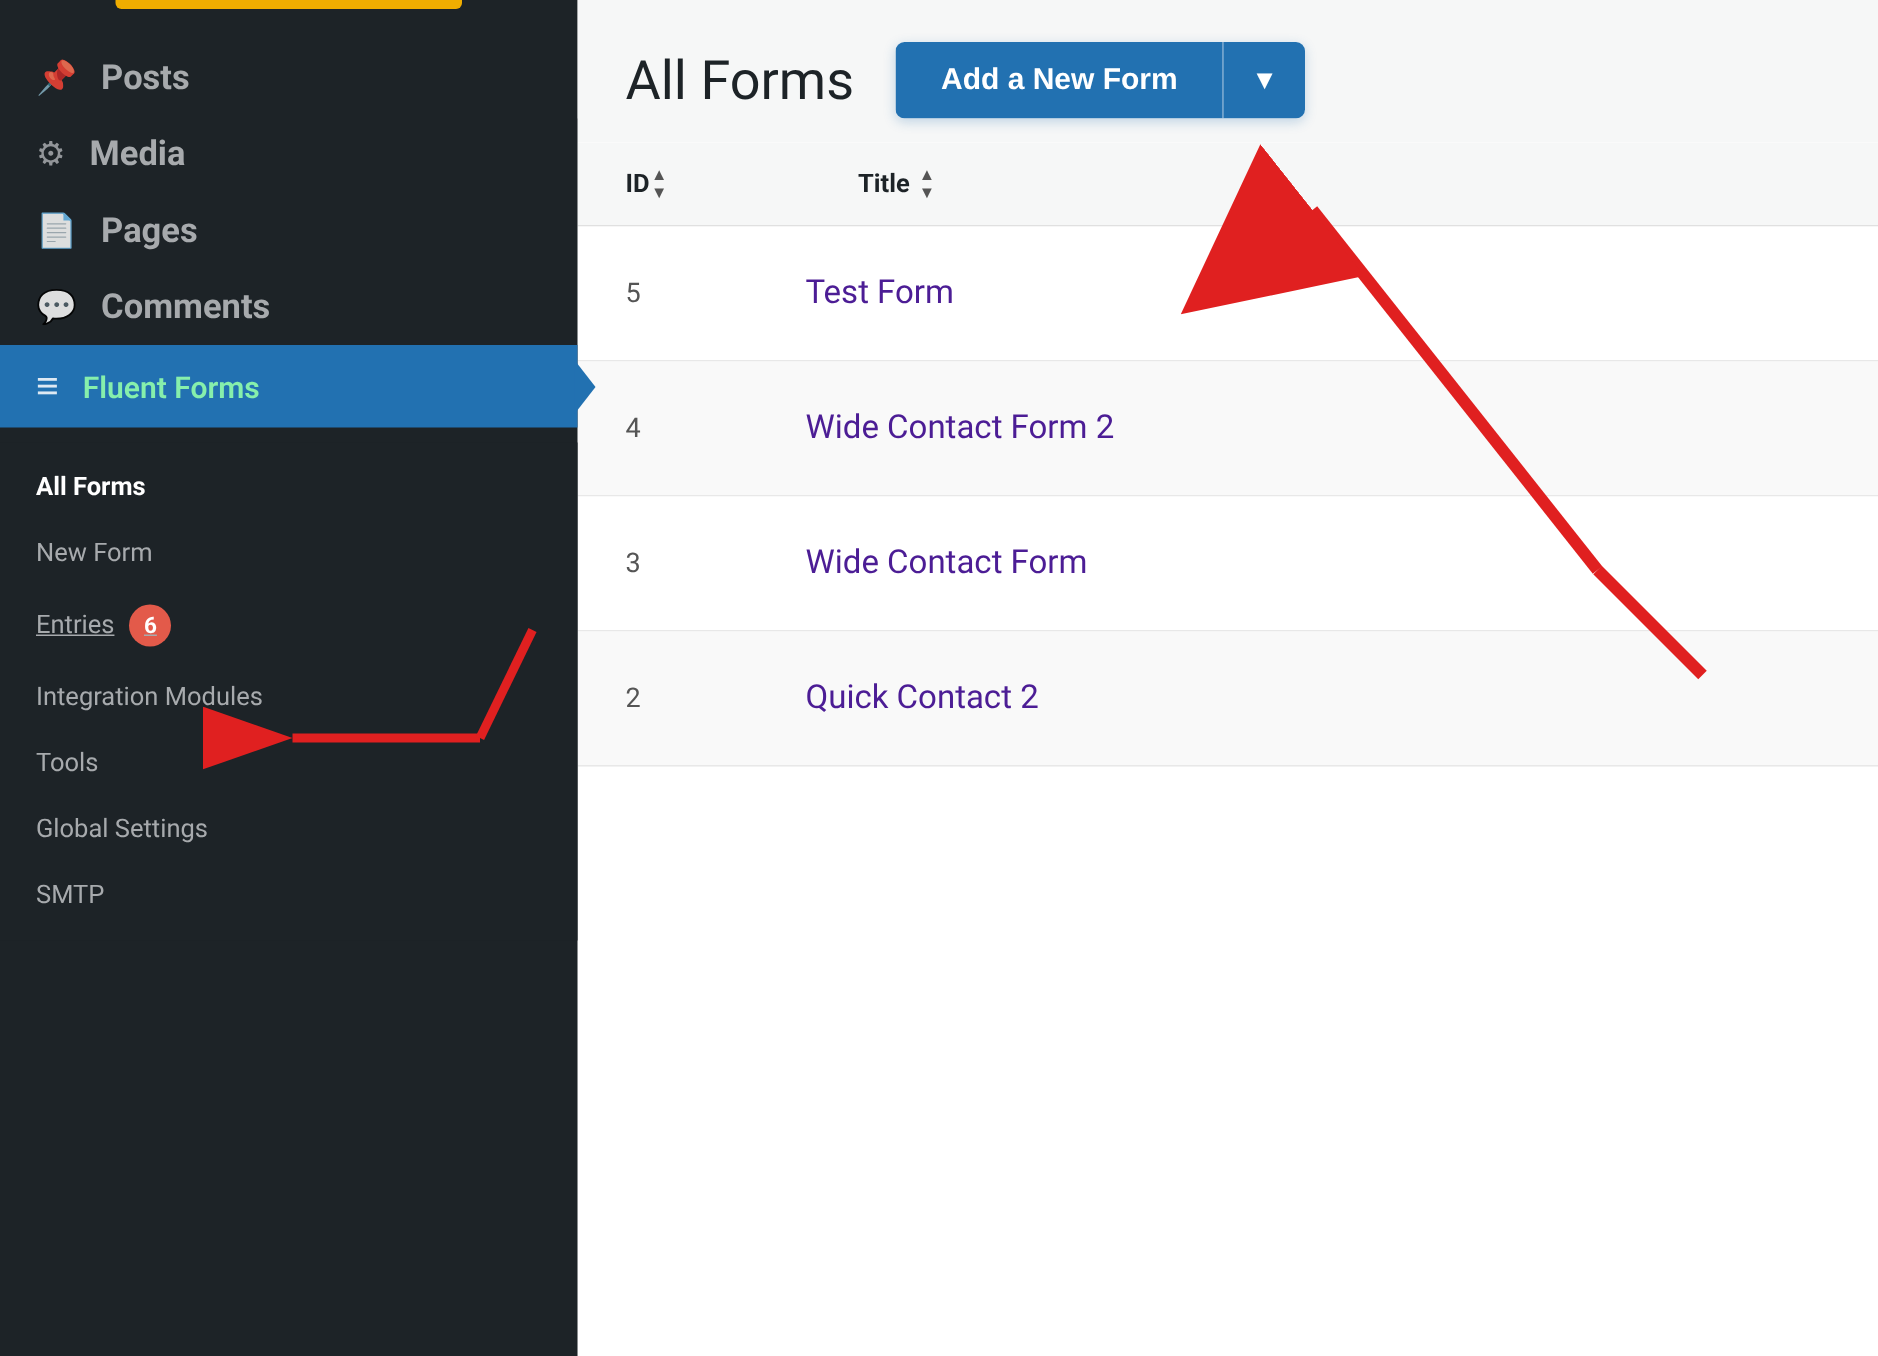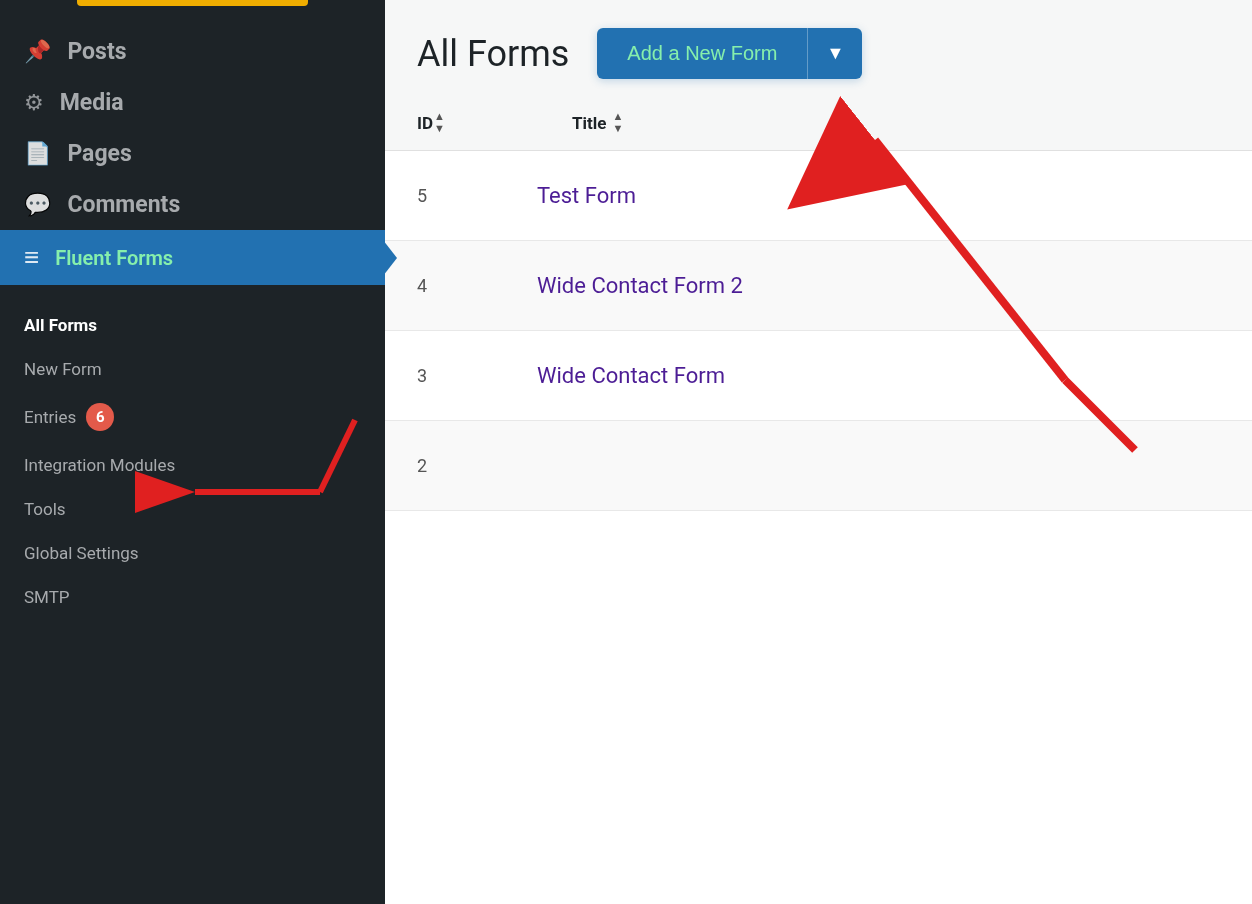--- a/index.html
+++ b/index.html
@@ -90,20 +90,21 @@
 
     .submenu-item.active {
       color: #fff;
       font-weight: 700;
     }
 
     .submenu-item.entries {
       display: flex;
       align-items: center;
       gap: 10px;
+      text-decoration: underline;
     }
 
     .entries-badge {
       background: #e35a4a;
       color: #fff;
       border-radius: 50%;
       width: 28px;
       height: 28px;
       display: flex;
       align-items: center;
@@ -140,25 +141,25 @@
     .add-form-btn-group {
       display: flex;
       align-items: stretch;
       border-radius: 6px;
       overflow: hidden;
       box-shadow: 0 2px 8px rgba(34,113,177,0.25);
     }
 
     .add-form-btn {
       background: #2271b1;
-      color: #86efac;
+      color: #ffffff;
       border: none;
       padding: 14px 30px;
       font-size: 20px;
-      font-weight: 400;
+      font-weight: 700;
       cursor: pointer;
       white-space: nowrap;
     }
 
     .add-form-btn-dropdown {
       background: #2271b1;
       color: #fff;
       border: none;
       border-left: 1px solid rgba(255,255,255,0.3);
       padding: 14px 18px;
@@ -358,20 +359,21 @@
       <div class="cell-title">Wide Contact Form 2</div>
     </div>
 
     <div class="table-row">
       <div class="cell-id">3</div>
       <div class="cell-title">Wide Contact Form</div>
     </div>
 
     <div class="table-row">
       <div class="cell-id">2</div>
+      <div class="cell-title">Quick Contact 2</div>
     </div>
   </div>
 
   <svg class="page-arrow-overlay" viewBox="0 0 867 904">
     <defs>
       <marker id="arrowhead-up" markerWidth="14" markerHeight="14" refX="7" refY="14" orient="auto">
         <polygon points="0 14, 7 0, 14 14" fill="#e02020"></polygon>
       </marker>
     </defs>
 

